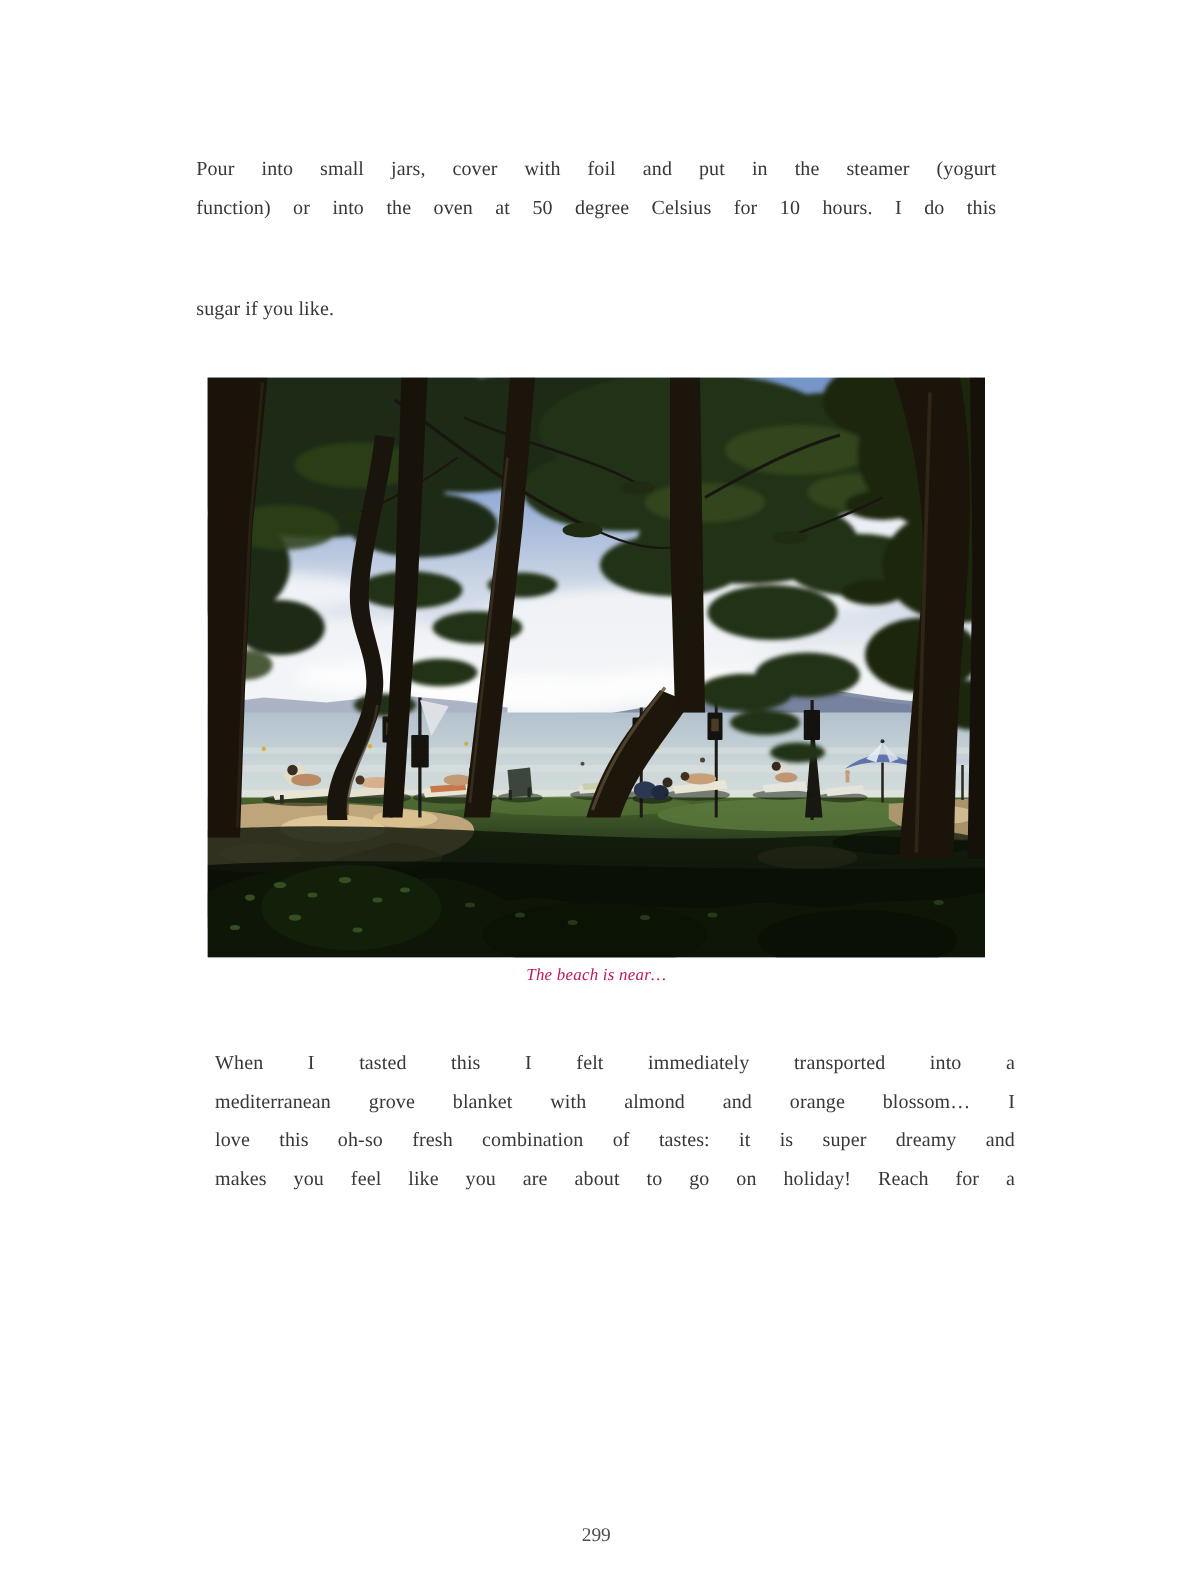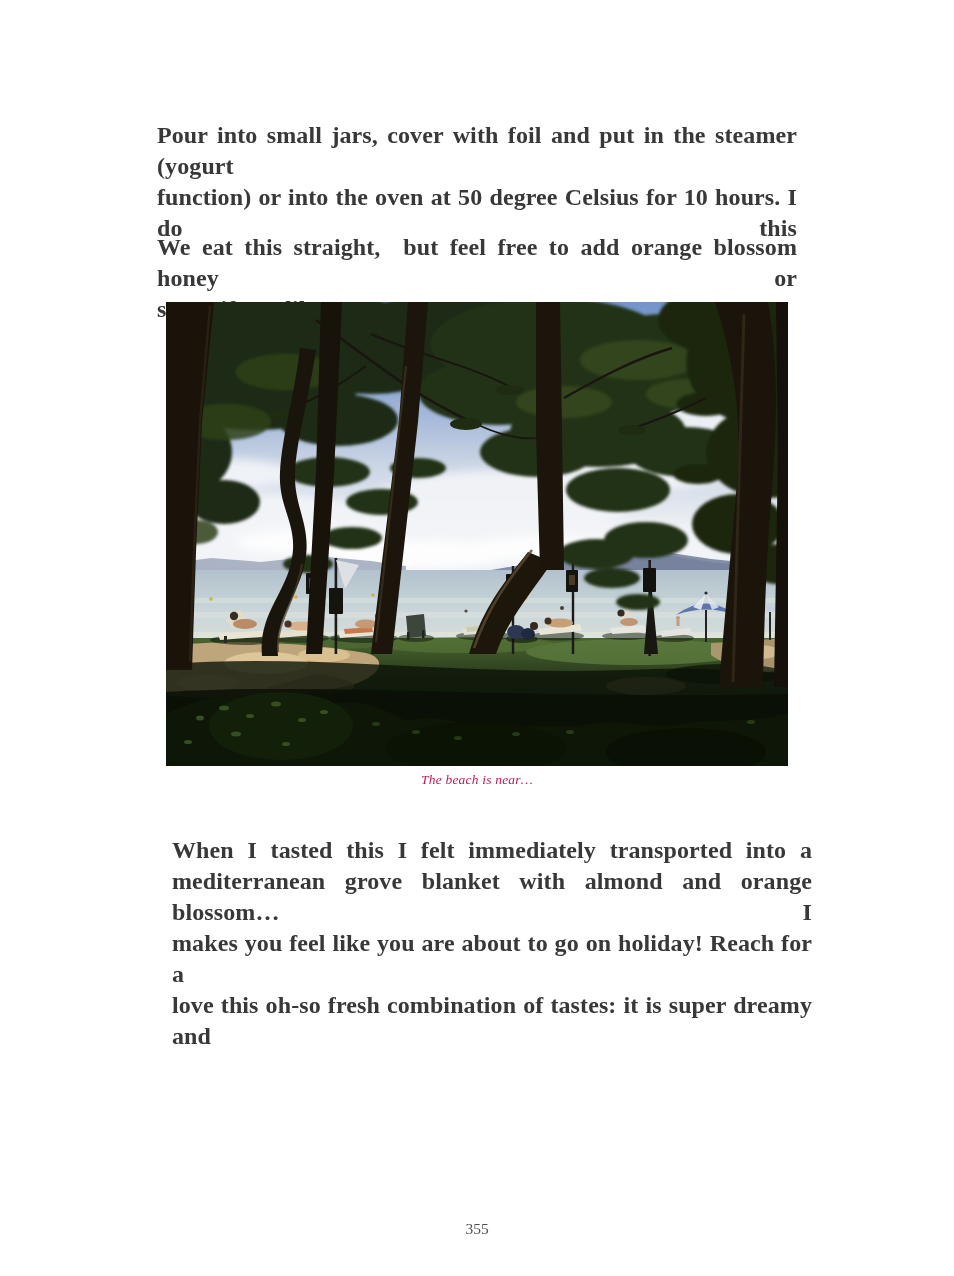--- a/index.html
+++ b/index.html
@@ -8,24 +8,23 @@
     font-family:"Liberation Serif","DejaVu Serif",serif;
     color:#383838;
     -webkit-font-smoothing:antialiased;
   }
   .page{position:absolute;inset:0;background:#ffffff;}
   .para{position:absolute;left:157px;width:640px;}
   .p1{top:120px;}
   .p2{top:232px;}
   .p3{top:835px;margin-left:15px;}
   .jline{
-    font-size:24px;line-height:31px;
+    font-size:16px;line-height:31px;
     text-align:justify;text-align-last:justify;-moz-text-align-last:justify;
     letter-spacing:.1px;
-    font-weight:bold;
   }
   .jline.last{text-align-last:left;-moz-text-align-last:left;}
   .photo-wrap{position:absolute;left:166px;top:302px;width:622px;margin:0;}
   .photo{width:622px;height:464px;overflow:hidden;background:#9fb4d6;}
   .photo svg{display:block;}
   .caption{
     position:absolute;left:0;top:470px;width:622px;
     text-align:center;font-style:italic;font-size:13.5px;color:#be185d;
     letter-spacing:.2px;
   }
@@ -38,21 +37,20 @@
 <body>
 
 <div class="page">
 
   <div class="para p1">
     <div class="jline">Pour into small jars, cover with foil and put in the steamer (yogurt</div>
     <div class="jline">function) or into the oven at 50 degree Celsius for 10 hours. I do this</div>
   </div>
 
   <div class="para p2">
-    <div class="jline">We eat this straight,&nbsp; but feel free to add orange blossom honey or</div>
     <div class="jline last">sugar if you like.</div>
   </div>
 
   <figure class="photo-wrap">
     <div class="photo">
       <svg width="622" height="464" viewBox="0 0 622 464" xmlns="http://www.w3.org/2000/svg">
         <defs>
           <linearGradient id="sky" x1="0" y1="0" x2="0" y2="1">
             <stop offset="0" stop-color="#7495c9"></stop>
             <stop offset=".32" stop-color="#94acd5"></stop>
@@ -354,19 +352,19 @@
           </g>
         </g>
       </svg>
     </div>
     <figcaption class="caption">The beach is near…</figcaption>
   </figure>
 
   <div class="para p3">
     <div class="jline">When I tasted this I felt immediately transported into a</div>
     <div class="jline">mediterranean grove blanket with almond and orange blossom… I</div>
+    <div class="jline">love this oh-so fresh combination of tastes: it is super dreamy and</div>
     <div class="jline">makes you feel like you are about to go on holiday! Reach for a</div>
-    <div class="jline">love this oh-so fresh combination of tastes: it is super dreamy and</div>
   </div>
 
-  <div class="page-number">355</div>
+  <div class="page-number">299</div>
 
 </div>
 
 </body></html>

